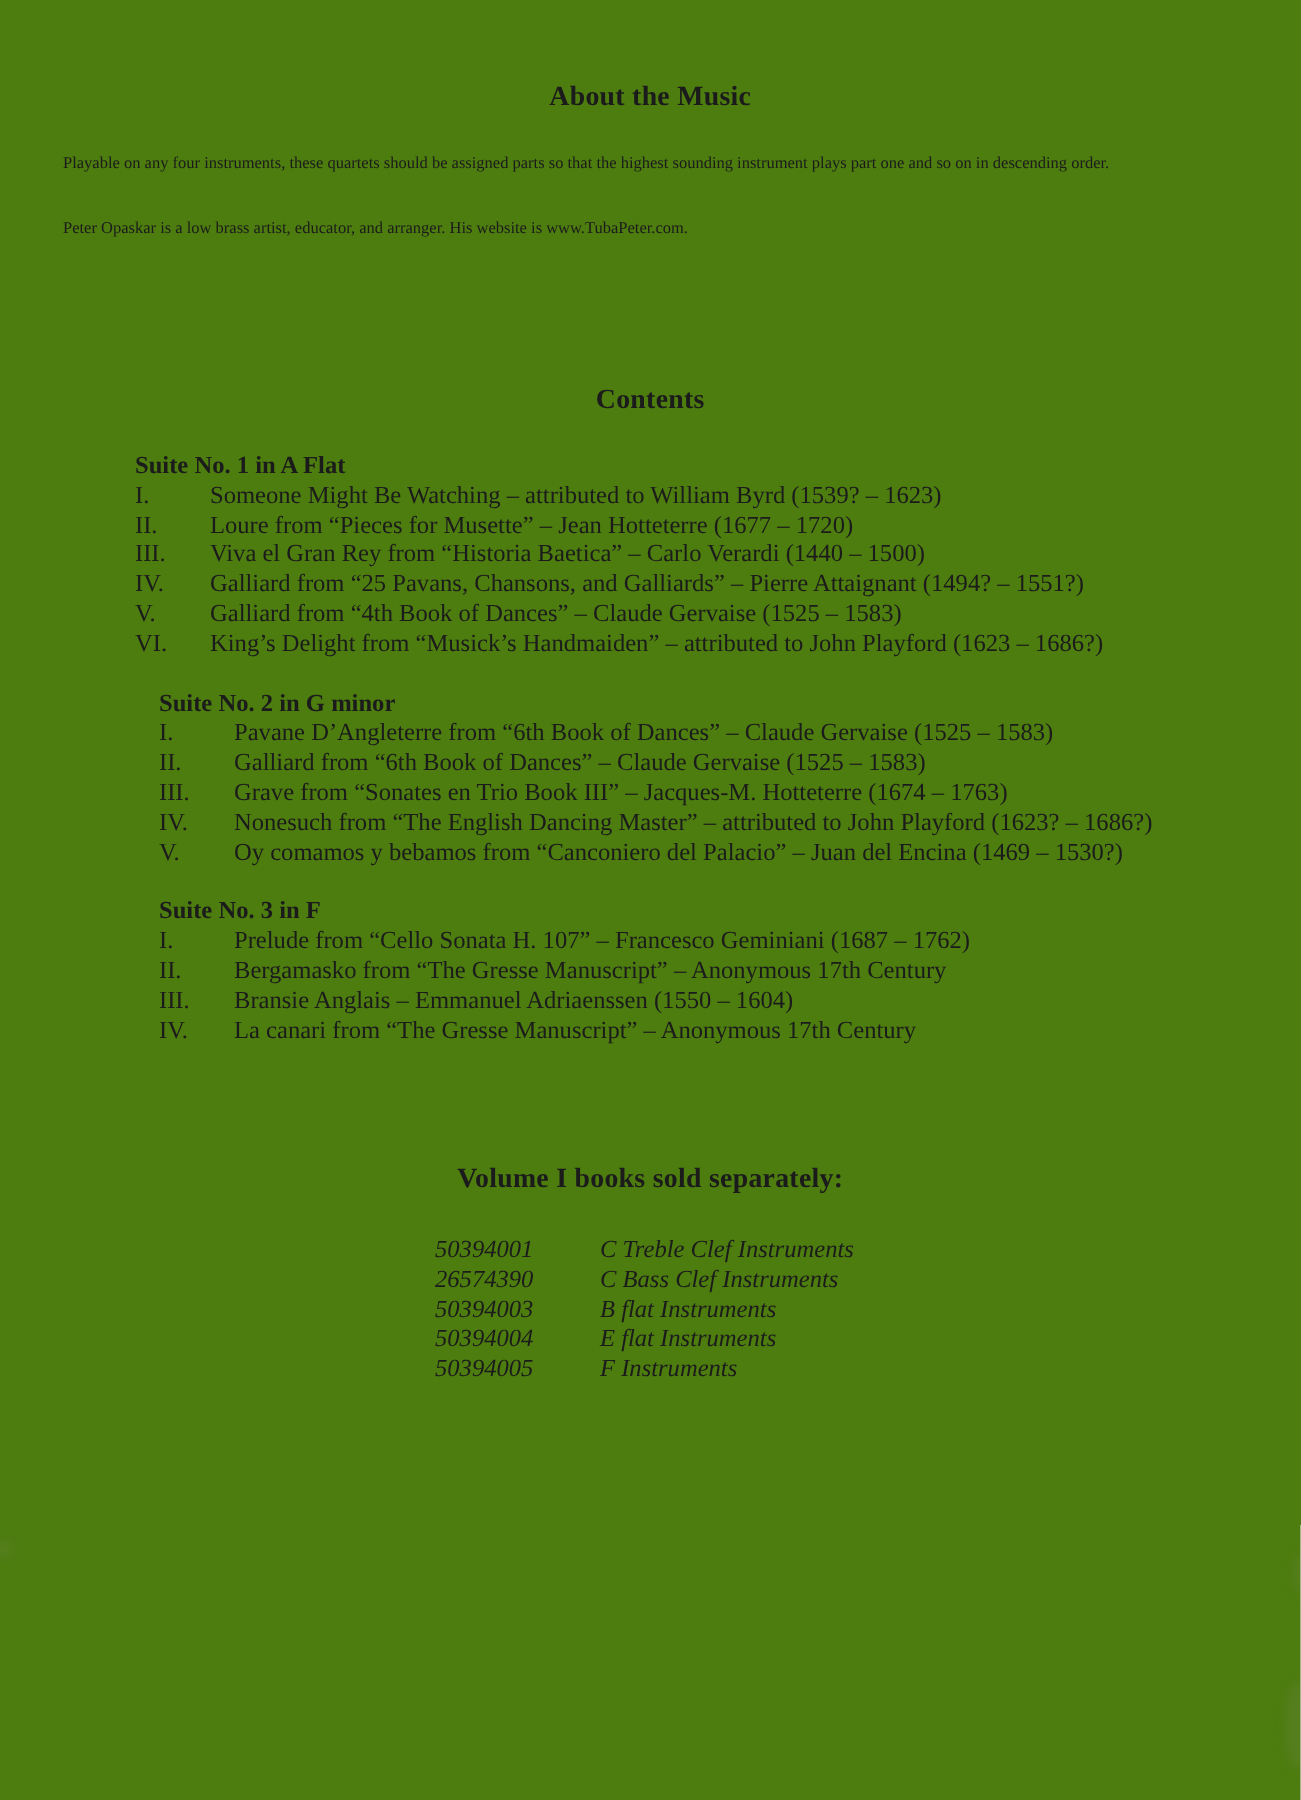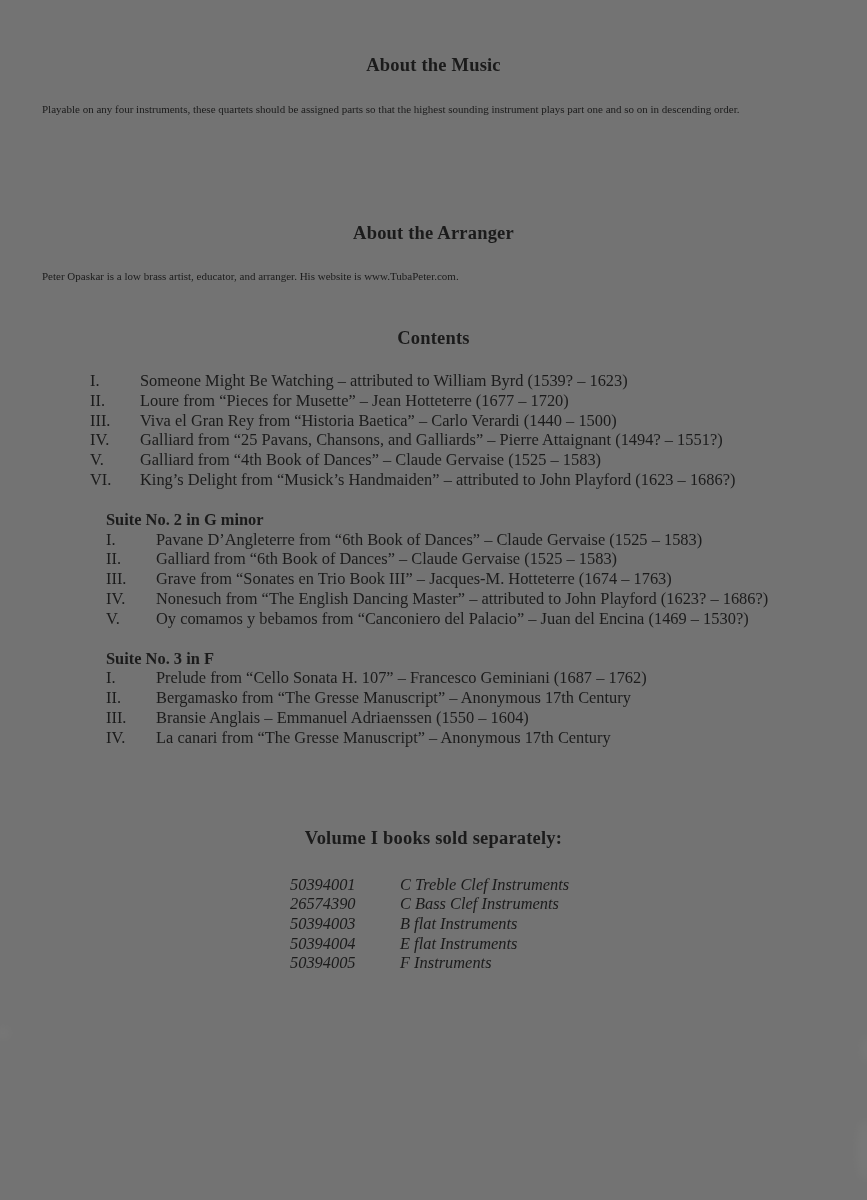--- a/index.html
+++ b/index.html
@@ -1,21 +1,21 @@
 <!DOCTYPE html>
 <html><head>
 <meta charset="utf-8">
 <style>
   html, body { margin: 0; padding: 0; background: #e8e8e8; }
   .page {
     position: relative;
     width: 867px;
     height: 1200px;
     margin: 0 auto;
-    background: #737373;
+    background: #4d7c0f;
     box-sizing: border-box;
     padding-top: 55px;
     overflow: hidden;
     font-family: "Liberation Serif", serif;
     color: #1b1b1b;
   }
   .heading {
     text-align: center;
     font-weight: bold;
     font-size: 18.5px;
@@ -23,21 +23,21 @@
     letter-spacing: 0.2px;
   }
   .para {
     font-size: 11px;
     line-height: 19.5px;
     margin: 0;
   }
   .para-music   { margin: 24px 33px 0 42px; }
   .h-arranger   { margin-top: 103px; }
   .para-arranger{ margin: 23px 33px 0 42px; }
-  .h-contents   { margin-top: 42px; }
+  .h-contents   { margin-top: 95px; }
   .toc {
     margin: 22px 30px 0 90px;
     font-size: 16.4px;
     line-height: 19.8px;
   }
   .suite + .suite { margin-top: 20px; margin-left: 16px; }
   .suite-title { font-weight: bold; }
   .movement-row { display: flex; }
   .movement-numeral { width: 50px; flex: 0 0 50px; }
   .movement-text { flex: 1; }
@@ -63,28 +63,28 @@
   .smudge-right2{ right: -5px; top: 1036px; width: 10px; height: 26px; }
 </style>
 </head>
 <body>
 
 <div class="page">
 
   <div class="heading h-music">About the Music</div>
   <p class="para para-music">Playable on any four instruments, these quartets should be assigned parts so that the highest sounding instrument plays part one and so on in descending order.</p>
 
-  <div class="heading h-arranger">About the Arranger</div>
   <p class="para para-arranger">Peter Opaskar is a low brass artist, educator, and arranger. His website is www.TubaPeter.com.</p>
 
   <div class="heading h-contents">Contents</div>
 
   <div class="toc">
 
     <div class="suite">
+      <div class="suite-title">Suite No. 1 in A Flat</div>
       <div class="movement-row">
         <span class="movement-numeral">I.</span>
         <span class="movement-text">Someone Might Be Watching – attributed to William Byrd (1539? – 1623)</span>
       </div>
       <div class="movement-row">
         <span class="movement-numeral">II.</span>
         <span class="movement-text">Loure from “Pieces for Musette” – Jean Hotteterre (1677 – 1720)</span>
       </div>
       <div class="movement-row">
         <span class="movement-numeral">III.</span>

